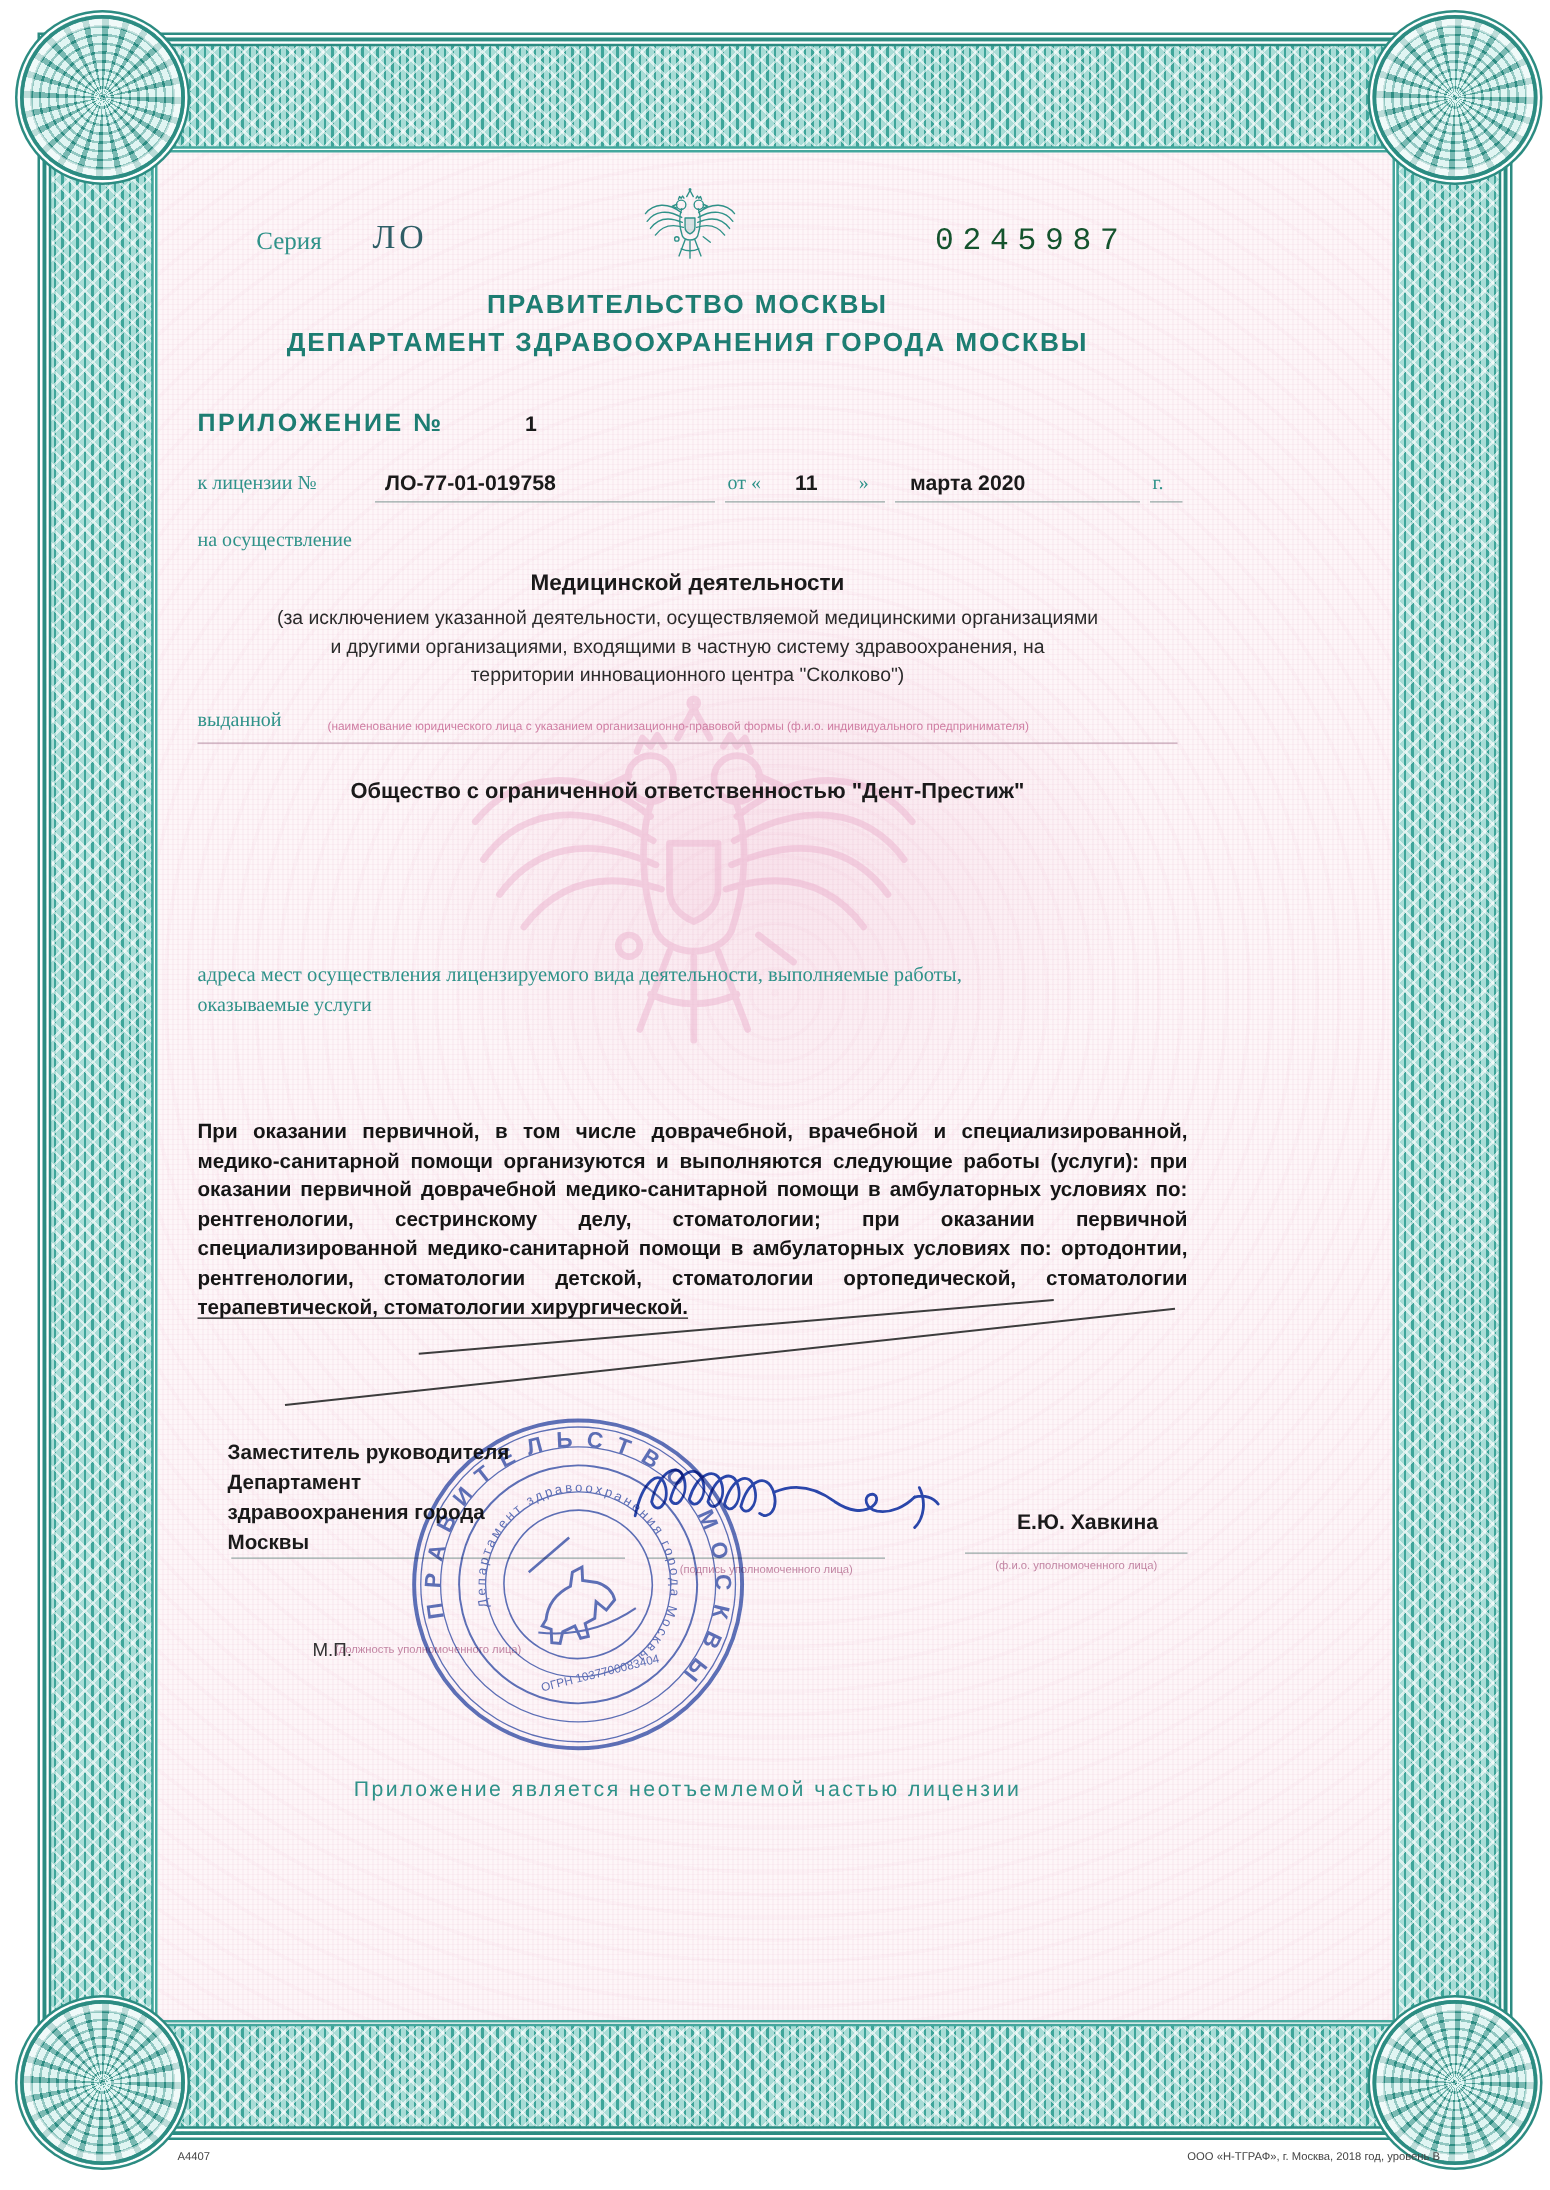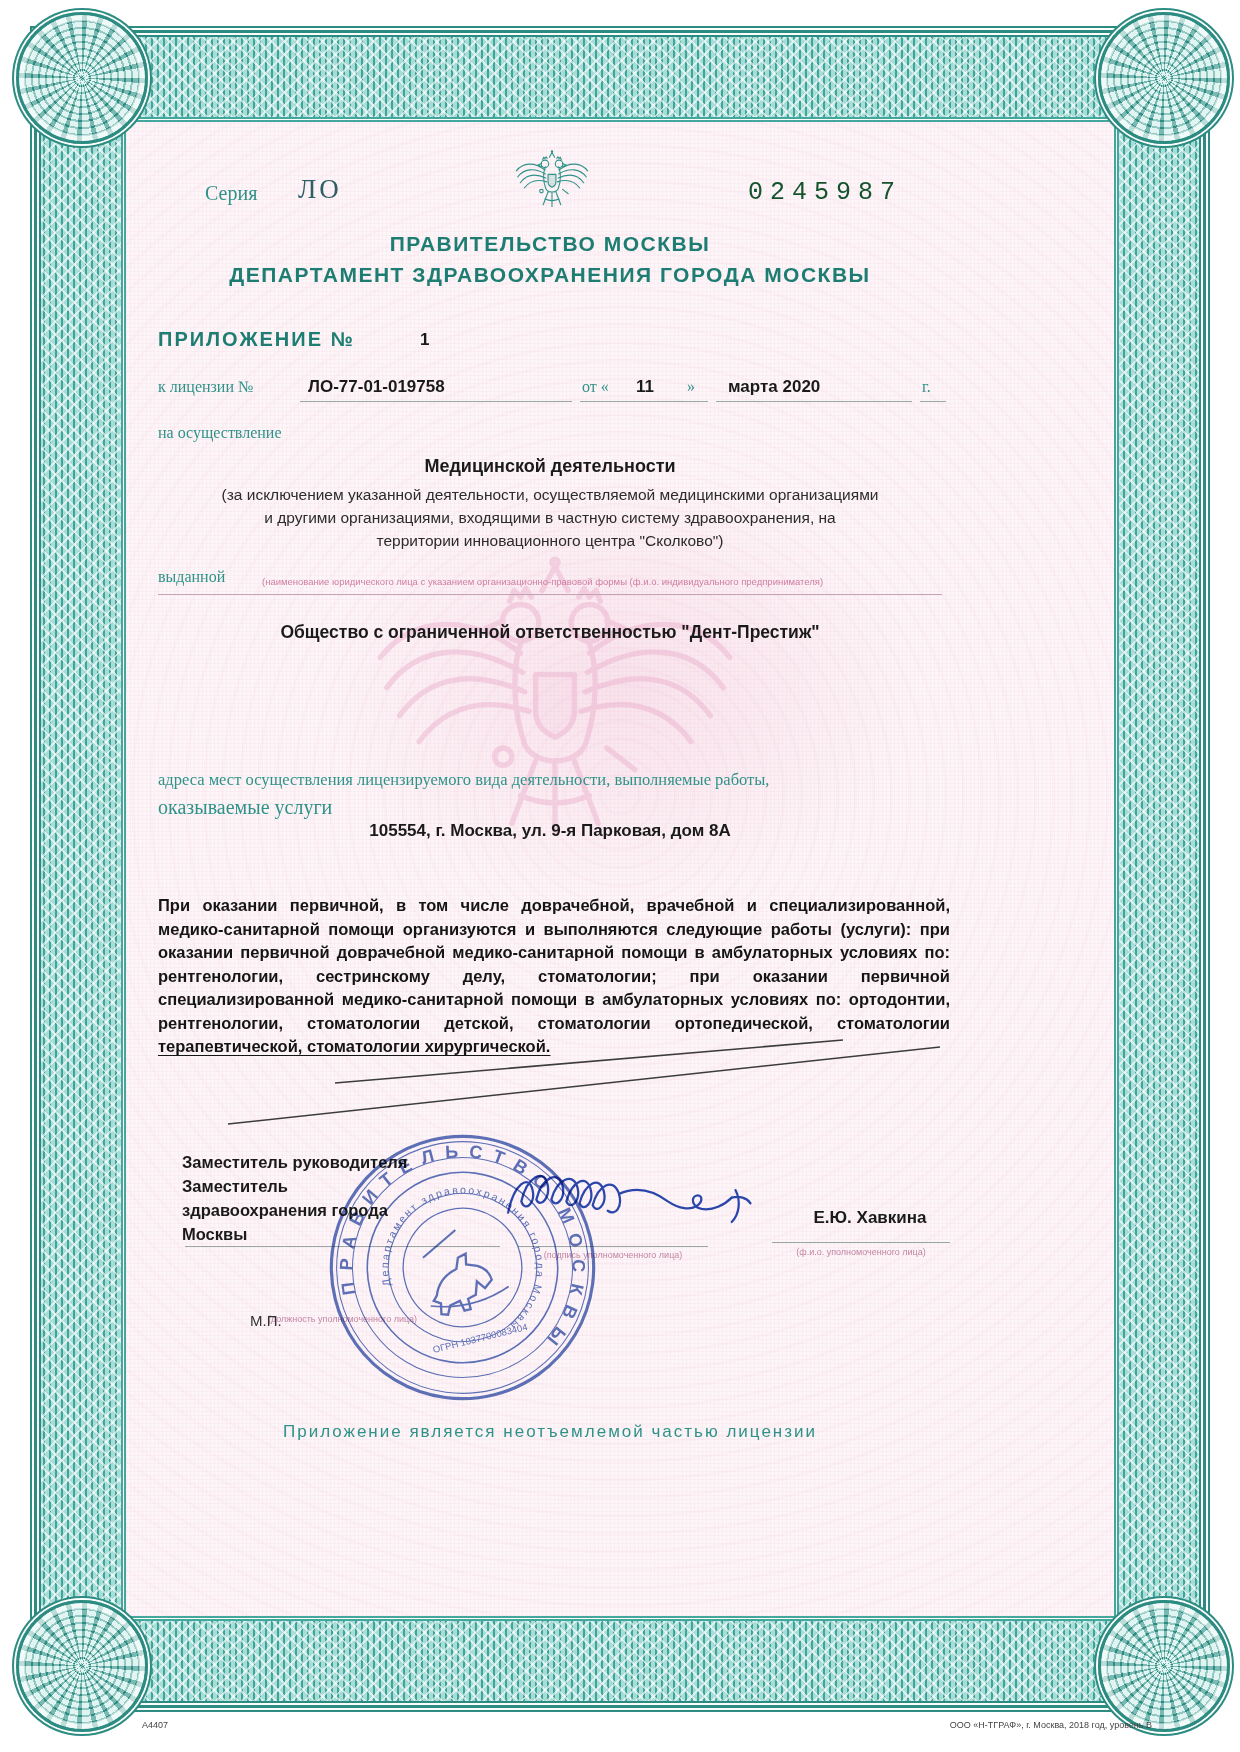--- a/index.html
+++ b/index.html
@@ -173,27 +173,26 @@
     <div class="abs center note-line" style="top:532px;left:0;">территории инновационного центра "Сколково")</div>
     <div class="abs center note-line" style="top:509px;left:0;">и другими организациями, входящими в частную систему здравоохранения, на</div>
 
     <span class="abs lbl" style="left:8px;top:568px;">выданной</span>
     <span class="abs issued-caption" style="left:112px;top:576px;">(наименование юридического лица с указанием организационно-правовой формы  (ф.и.о. индивидуального предпринимателя)</span>
     <div class="uline pink" style="left:8px;top:594px;width:784px;"></div>
 
     <div class="abs center bold-ink" style="top:622px;left:0;font-size:17.5px;">Общество с ограниченной ответственностью "Дент-Престиж"</div>
 
     <div class="abs lbl" style="left:8px;top:770px;font-size:16.5px;">адреса мест осуществления лицензируемого вида деятельности, выполняемые работы,</div>
-    <div class="abs lbl" style="left:8px;top:796px;font-size:20px;">оказываемые услуги</div>
-    <div class="abs center bold-ink" style="top:821px;left:0;font-size:17px;">105554, г. Москва, ул. 9-я Парковая, дом 8А</div>
+    <div class="abs lbl" style="left:8px;top:796px;font-size:16px;">оказываемые услуги</div>
 
     <div class="abs services" style="left:8px;top:856px;"><span>При оказании первичной, в том числе доврачебной, врачебной и специализированной, медико-санитарной помощи организуются и выполняются следующие работы (услуги): при оказании первичной доврачебной медико-санитарной помощи в амбулаторных условиях по: рентгенологии, сестринскому делу, стоматологии; при оказании первичной специализированной медико-санитарной помощи в амбулаторных условиях по: ортодонтии, рентгенологии, стоматологии детской, стоматологии ортопедической, стоматологии </span><span class="tail">терапевтической, стоматологии хирургической.</span></div>
 
     <div class="abs signer-line" style="left:32px;top:1150px;">Заместитель руководителя</div>
-    <div class="abs signer-line" style="left:32px;top:1174px;">Заместитель</div>
+    <div class="abs signer-line" style="left:32px;top:1174px;">Департамент</div>
     <div class="abs signer-line" style="left:32px;top:1198px;">здравоохранения города</div>
     <div class="abs signer-line" style="left:32px;top:1222px;">Москвы</div>
     <div class="abs signer-name" style="left:640px;top:1208px;width:160px;">Е.Ю. Хавкина</div>
 
     <div class="uline" style="left:35px;top:1246px;width:315px;"></div>
     <div class="uline" style="left:368px;top:1246px;width:190px;"></div>
     <div class="uline" style="left:622px;top:1242px;width:178px;"></div>
     <div class="tinycap" style="left:35px;top:1314px;width:315px;">(должность уполномоченного лица)</div>
     <div class="tinycap" style="left:368px;top:1250px;width:190px;">(подпись уполномоченного лица)</div>
     <div class="tinycap" style="left:622px;top:1247px;width:178px;">(ф.и.о. уполномоченного лица)</div>

